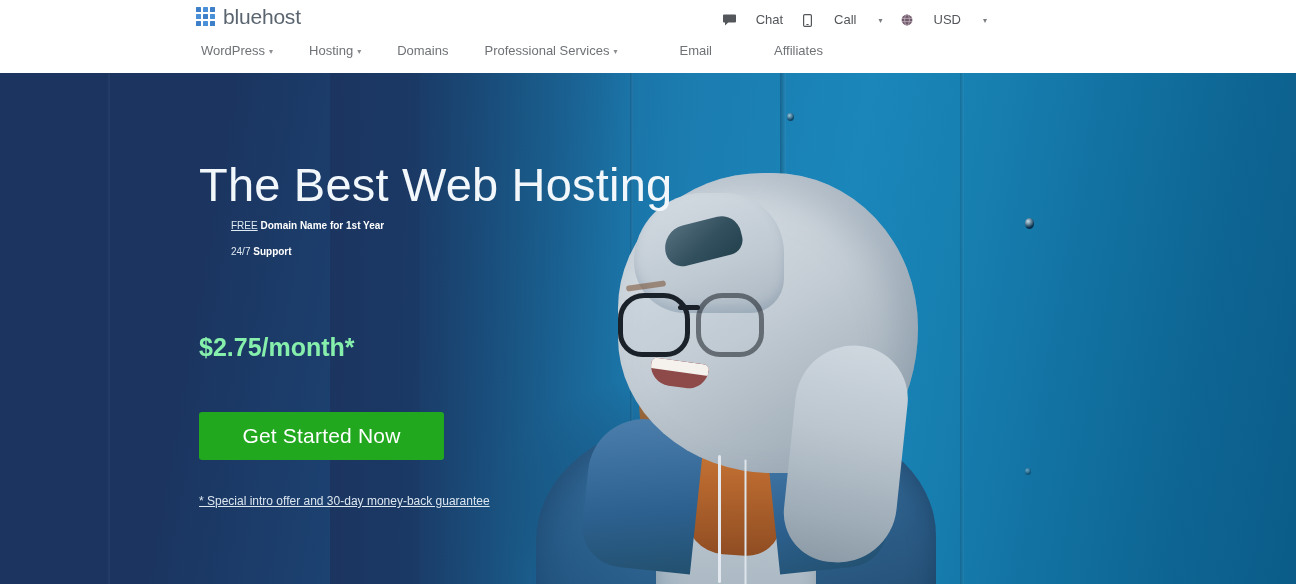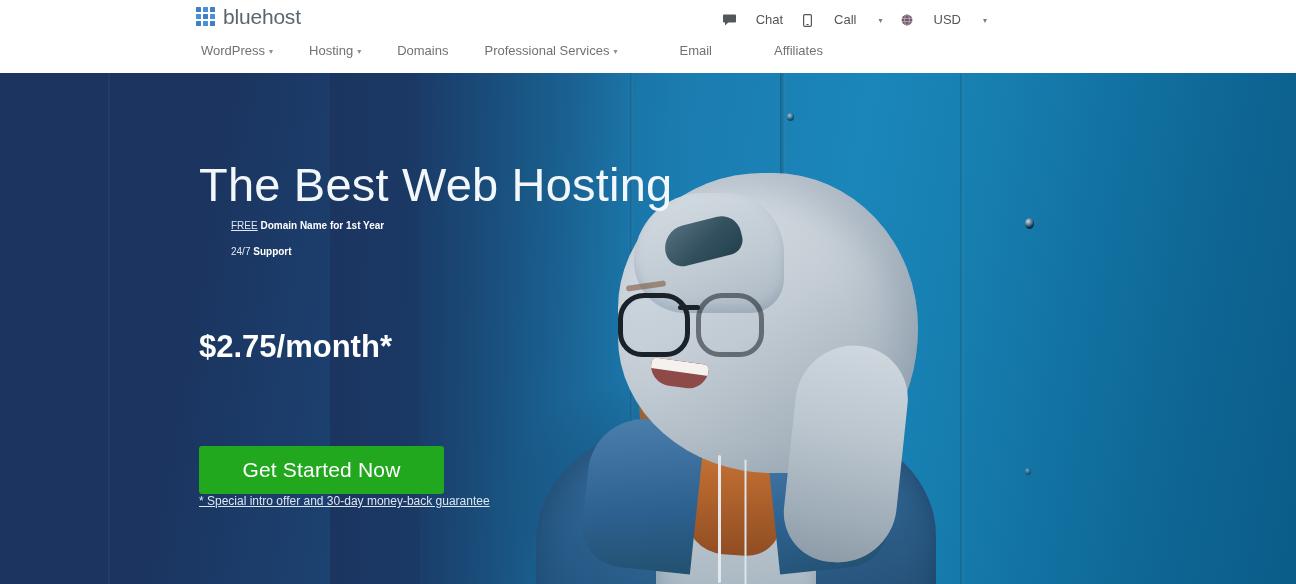--- a/index.html
+++ b/index.html
@@ -435,42 +435,41 @@
     font-weight: 300;
     color: #eef4f9;
     line-height: 32px;
     white-space: nowrap;
   }
   .price-old {
     text-decoration: line-through;
     font-weight: 300;
   }
   .price-line2 {
-    font-size: 31px;
+    font-size: 25px;
     font-weight: 700;
-    color: #ffffff;
+    color: #86efac;
     line-height: 32px;
     white-space: nowrap;
   }
   .cta {
     position: absolute;
     left: 199px;
     top: 339px;
     width: 245px;
     height: 48px;
     background: #21a81f;
     border: none;
     border-radius: 3px;
     color: #ffffff;
     font-size: 21px;
     font-weight: 400;
     font-family: "Liberation Sans", sans-serif;
     letter-spacing: 0.2px;
     cursor: pointer;
-    margin-top: 34px;
   }
   .disclaimer {
     position: absolute;
     left: 199px;
     top: 421px;
     font-size: 12px;
     color: #dbe6ef;
     text-decoration: underline;
     white-space: nowrap;
     cursor: pointer;

